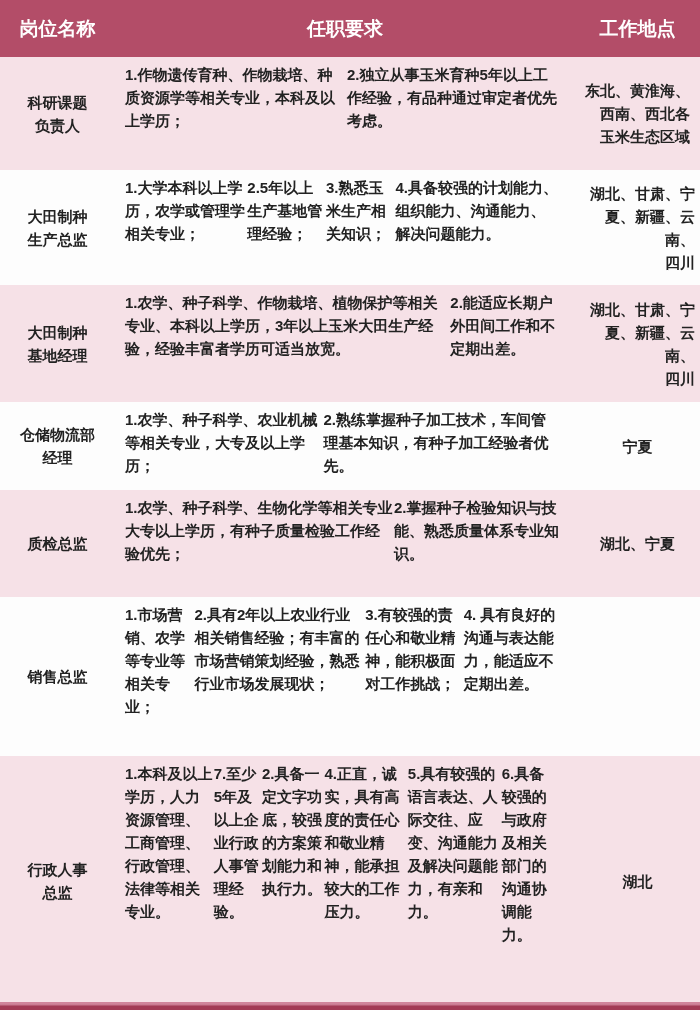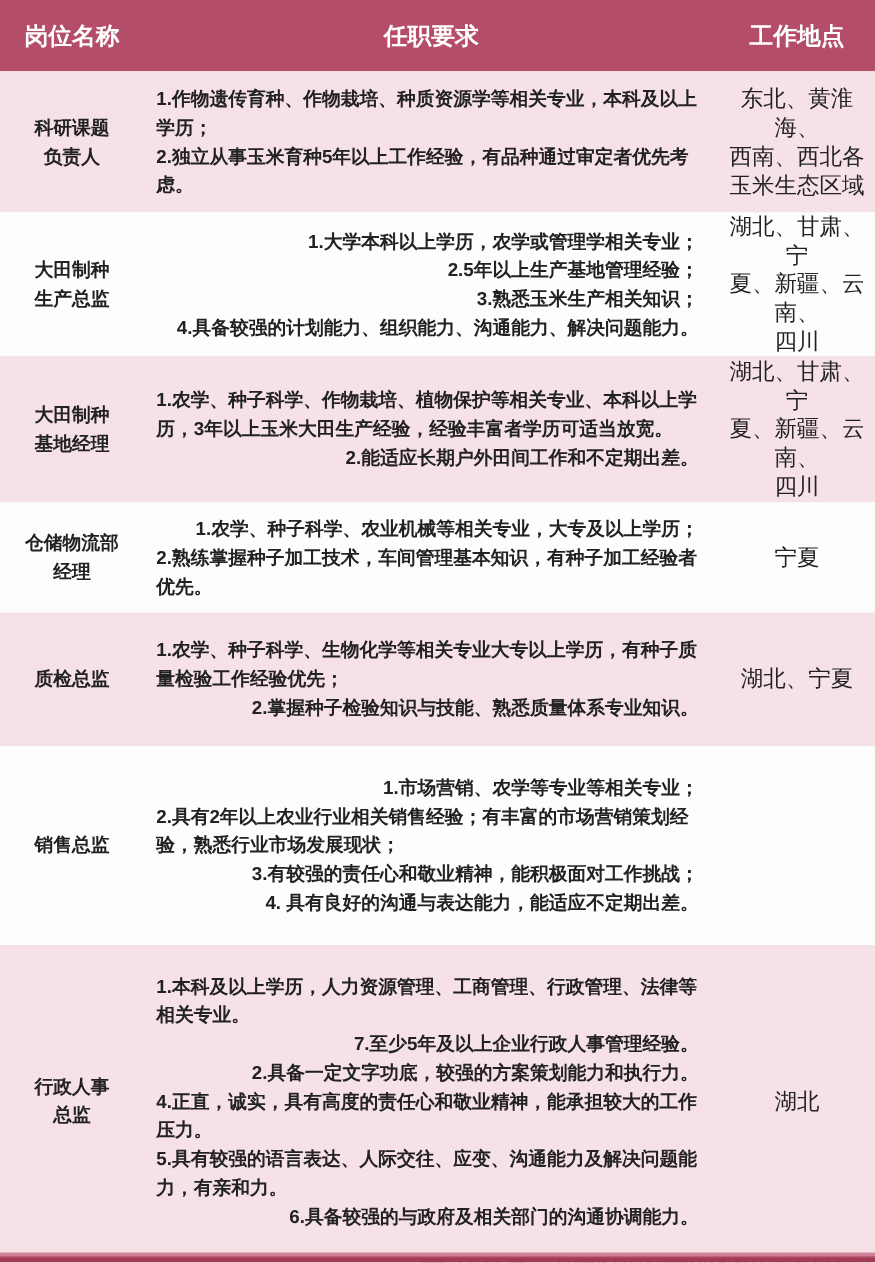--- a/index.html
+++ b/index.html
@@ -55,37 +55,37 @@
     justify-content: center;
     text-align: center;
     white-space: pre-line;
     font-weight: 700;
     font-size: 15px;
     line-height: 23px;
     padding: 0 4px;
   }
   .cell.req {
     width: 460px;
-    flex-direction: column;
-    justify-content: center;
-    align-items: flex-end;
+    flex-direction: row;
+    justify-content: center;
+    align-items: flex-start;
     padding: 6px 16px 6px 10px;
     font-weight: 700;
     font-size: 15px;
     line-height: 23px;
   }
   .req-item { margin: 0; }
   .cell.loc {
     width: 125px;
     align-items: center;
     justify-content: center;
-    text-align: center;
+    text-align: right;
     white-space: pre-line;
-    font-weight: 400;
-    font-size: 18px;
+    font-weight: 700;
+    font-size: 15px;
     line-height: 23px;
     padding: 0 5px;
   }
   
   .watermark {
     position: absolute;
     left: 336px;
     top: 969px;
     display: flex;
     align-items: center;

